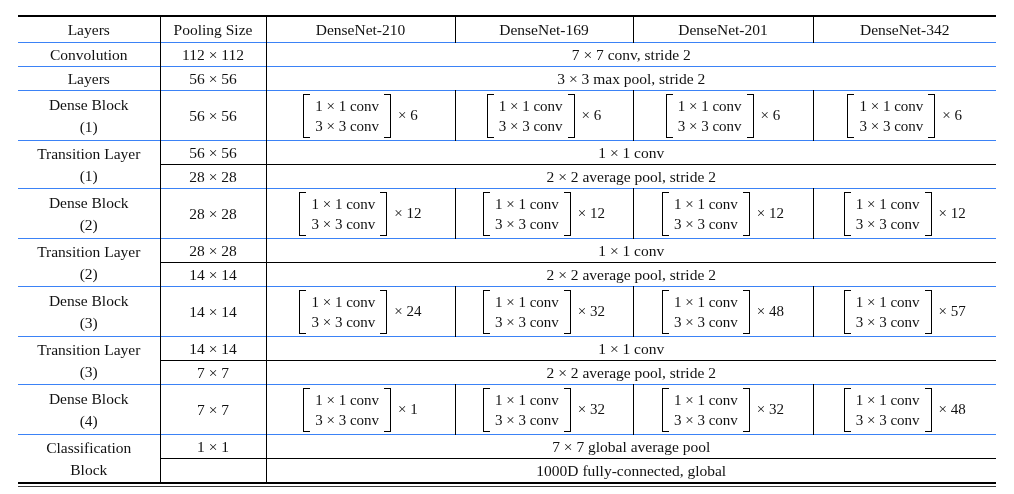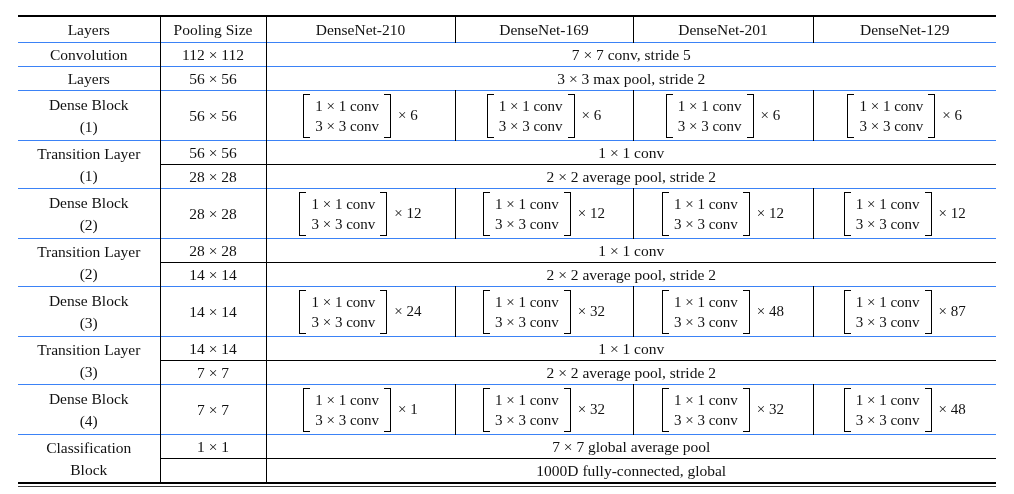--- a/index.html
+++ b/index.html
@@ -78,27 +78,27 @@
         <col style="width:183px">
   </colgroup>
 
   <tbody>
         <tr class="rh">
     <th class="vr">Layers</th>
     <th class="vr">Pooling Size</th>
     <th class="vr">DenseNet-210</th>
     <th class="vr">DenseNet-169</th>
     <th class="vr">DenseNet-201</th>
-    <th>DenseNet-129</th>
+    <th>DenseNet-342</th>
   </tr>
 
   <tr class="r1">
     <td class="vr bt">Convolution</td>
     <td class="vr bt">112 × 112</td>
-    <td class="bt" colspan="4">7 × 7 conv, stride 5</td>
+    <td class="bt" colspan="4">7 × 7 conv, stride 2</td>
   </tr>
 
   <tr class="r1">
     <td class="vr bt">Layers</td>
     <td class="vr bt">56 × 56</td>
     <td class="bt" colspan="4">3 × 3 max pool, stride 2</td>
   </tr>
 
   <tr class="rd">
     <td class="vr bt two-line">
@@ -294,21 +294,21 @@
     <td class="bt">
       <div class="cellflex">
               <span class="matrix">
                 <span class="brl"></span>
                 <span class="mx">
                   <span class="mx-line">1 × 1 conv</span>
                   <span class="mx-line">3 × 3 conv</span>
                 </span>
                 <span class="brr"></span>
               </span>
-              <span class="rep">× 87</span>
+              <span class="rep">× 57</span>
             </div>
     </td>
   </tr>
 
   <tr class="r1">
     <td class="vr bt two-line" rowspan="2">
       <div>Transition Layer</div>
       <div>(3)</div>
     </td>
     <td class="vr bt">14 × 14</td>

